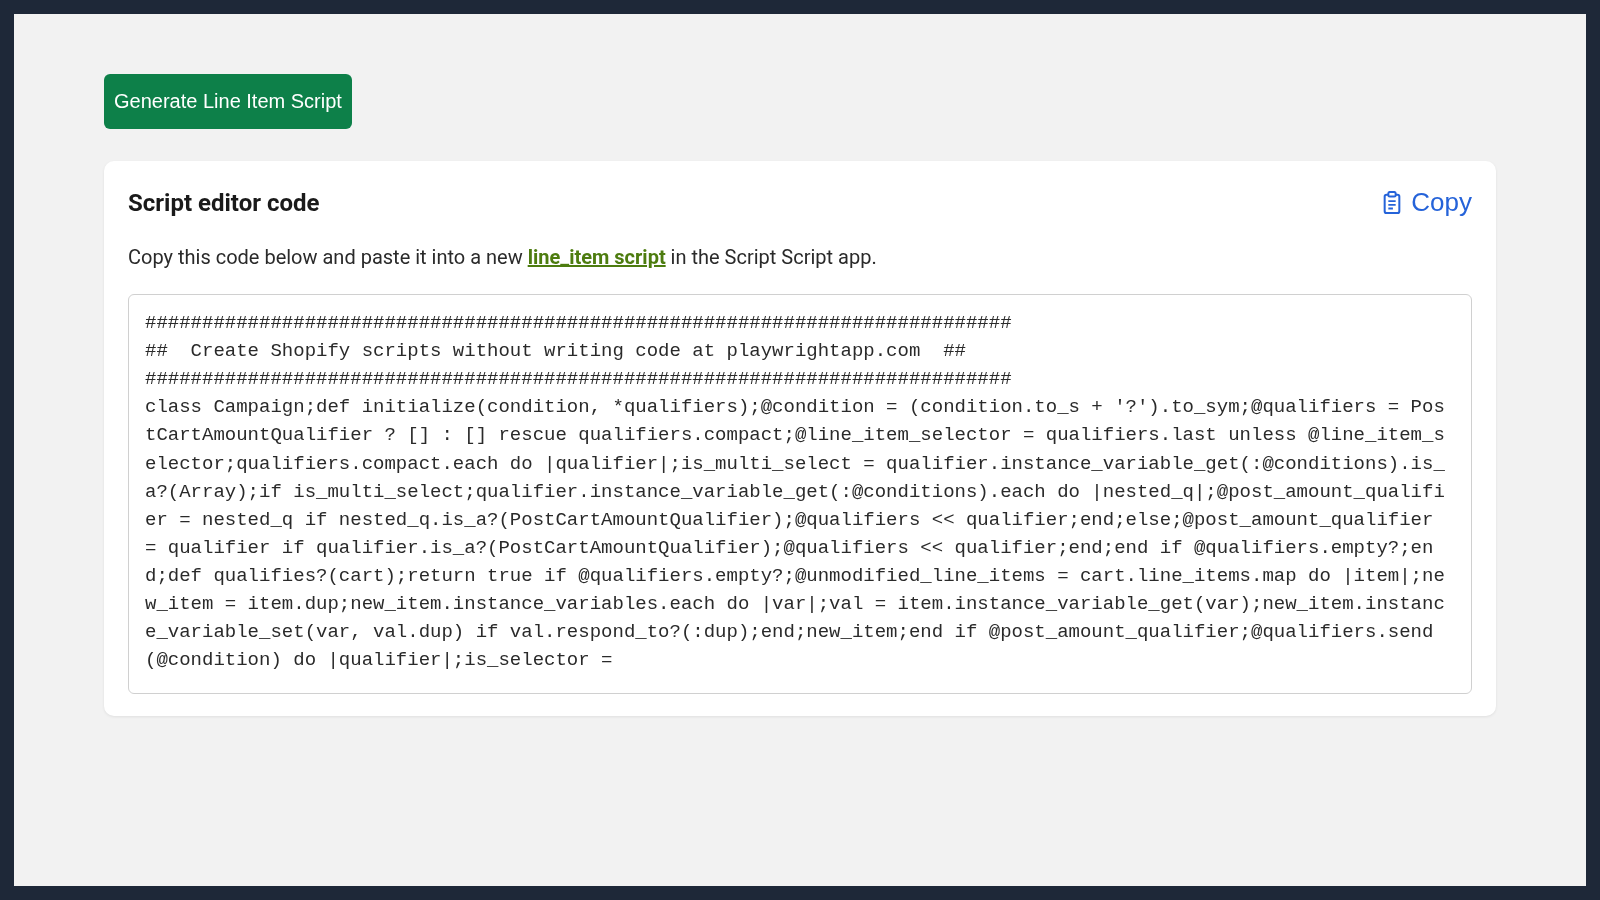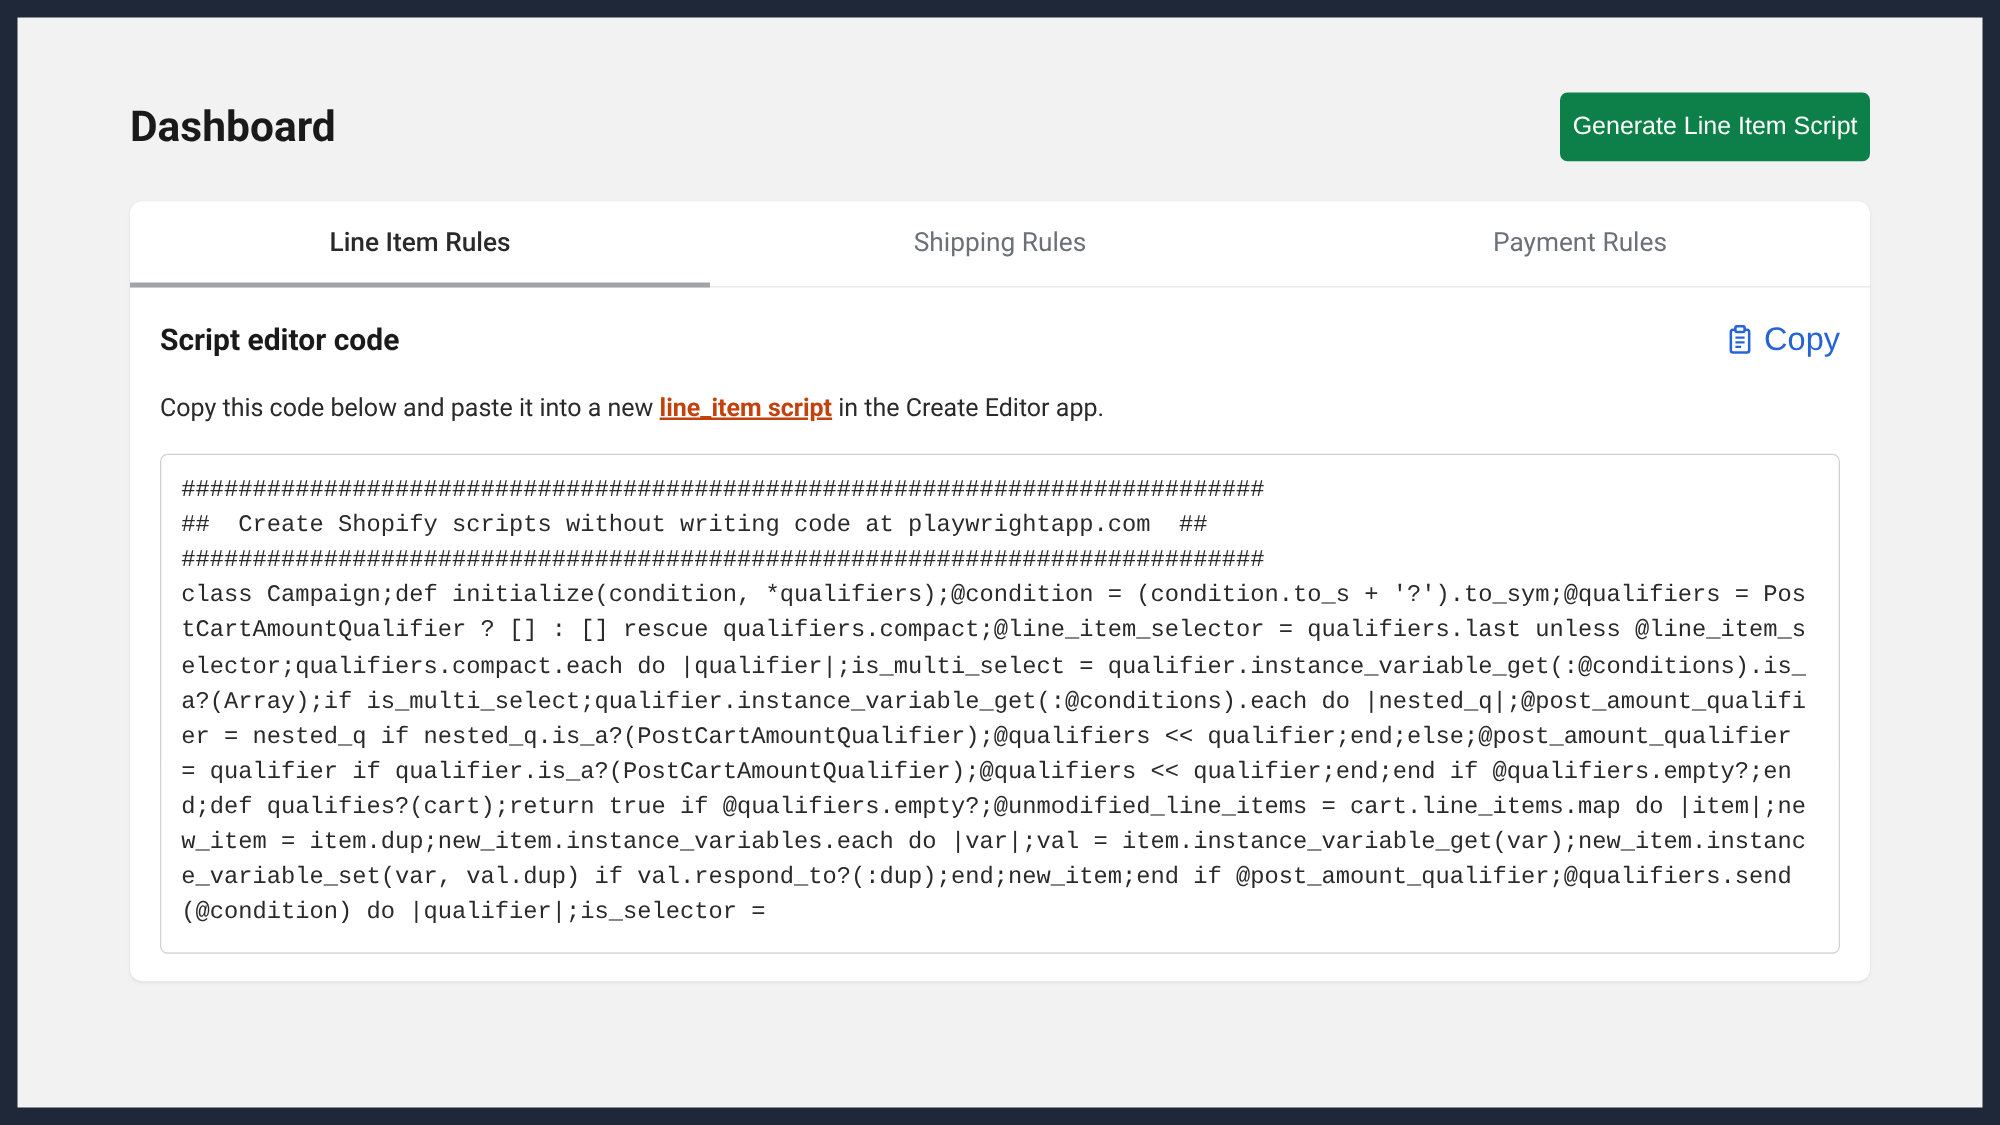--- a/index.html
+++ b/index.html
@@ -122,21 +122,21 @@
     .instruction-text {
       font-size: 20px;
       color: #2a2a2a;
       margin-bottom: 22px;
       line-height: 1.5;
     }
     
     .link-underline {
       text-decoration: underline;
       font-weight: 700;
-      color: #c2410c;
+      color: #4d7c0f;
     }
     
     .code-box {
       border: 1px solid #d0d0d0;
       border-radius: 6px;
       padding: 14px 16px;
       font-family: 'SF Mono', Menlo, Monaco, Consolas, 'Courier New', monospace;
       font-size: 19px;
       line-height: 1.48;
       color: #2a2a2a;
@@ -145,50 +145,44 @@
       height: 400px;
       overflow: hidden;
     }
   </style>
 </head>
 <body>
 
 <div class="outer-frame">
 
   <div class="header-row">
-    <h1 class="page-title">Dashboard</h1>
     <button class="generate-button">Generate Line Item Script</button>
   </div>
 
   <div class="card">
 
-    <div class="tabs">
-      <div class="tab active">Line Item Rules</div>
-      <div class="tab">Shipping Rules</div>
-      <div class="tab">Payment Rules</div>
-    </div>
 
     <div class="card-body">
 
       <div class="section-header">
         <h2 class="section-title">Script editor code</h2>
         <button class="copy-button">
           <svg class="copy-icon" viewBox="0 0 24 26" fill="none">
             <rect x="4" y="4" width="16" height="20" rx="2" stroke="#2563d9" stroke-width="2.2" fill="none"></rect>
             <rect x="8" y="1" width="8" height="5" rx="1.5" stroke="#2563d9" stroke-width="2.2" fill="#ffffff"></rect>
             <line x1="8" y1="11" x2="16" y2="11" stroke="#2563d9" stroke-width="2"></line>
             <line x1="8" y1="15" x2="16" y2="15" stroke="#2563d9" stroke-width="2"></line>
             <line x1="8" y1="19" x2="13" y2="19" stroke="#2563d9" stroke-width="2"></line>
           </svg>
           <span>Copy</span>
         </button>
       </div>
 
       <p class="instruction-text">
-        <span>Copy this code below and paste it into a new </span><a href="#" class="link-underline">line_item script</a><span> in the Create Editor app.</span>
+        <span>Copy this code below and paste it into a new </span><a href="#" class="link-underline">line_item script</a><span> in the Script Script app.</span>
       </p>
 
       <div class="code-box">############################################################################
 ##  Create Shopify scripts without writing code at playwrightapp.com  ##
 ############################################################################
 class Campaign;def initialize(condition, *qualifiers);@condition = (condition.to_s + '?').to_sym;@qualifiers = PostCartAmountQualifier ? [] : [] rescue qualifiers.compact;@line_item_selector = qualifiers.last unless @line_item_selector;qualifiers.compact.each do |qualifier|;is_multi_select = qualifier.instance_variable_get(:@conditions).is_a?(Array);if is_multi_select;qualifier.instance_variable_get(:@conditions).each do |nested_q|;@post_amount_qualifier = nested_q if nested_q.is_a?(PostCartAmountQualifier);@qualifiers &lt;&lt; qualifier;end;else;@post_amount_qualifier = qualifier if qualifier.is_a?(PostCartAmountQualifier);@qualifiers &lt;&lt; qualifier;end;end if @qualifiers.empty?;end;def qualifies?(cart);return true if @qualifiers.empty?;@unmodified_line_items = cart.line_items.map do |item|;new_item = item.dup;new_item.instance_variables.each do |var|;val = item.instance_variable_get(var);new_item.instance_variable_set(var, val.dup) if val.respond_to?(:dup);end;new_item;end if @post_amount_qualifier;@qualifiers.send(@condition) do |qualifier|;is_selector =</div>
 
     </div>
 
   </div>

